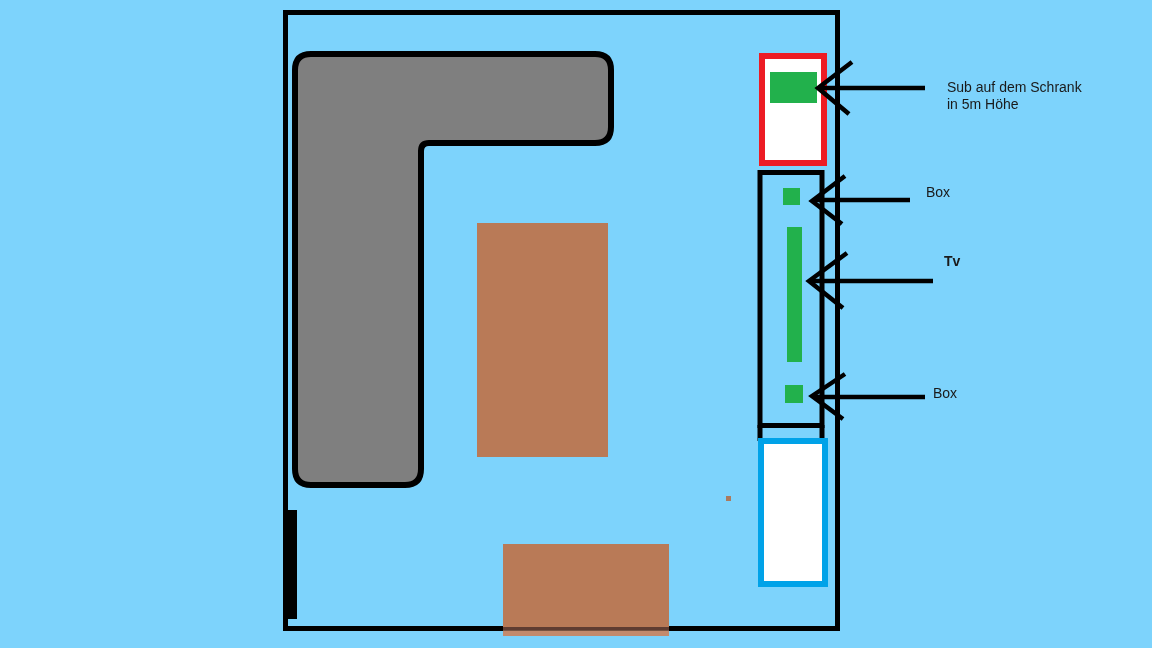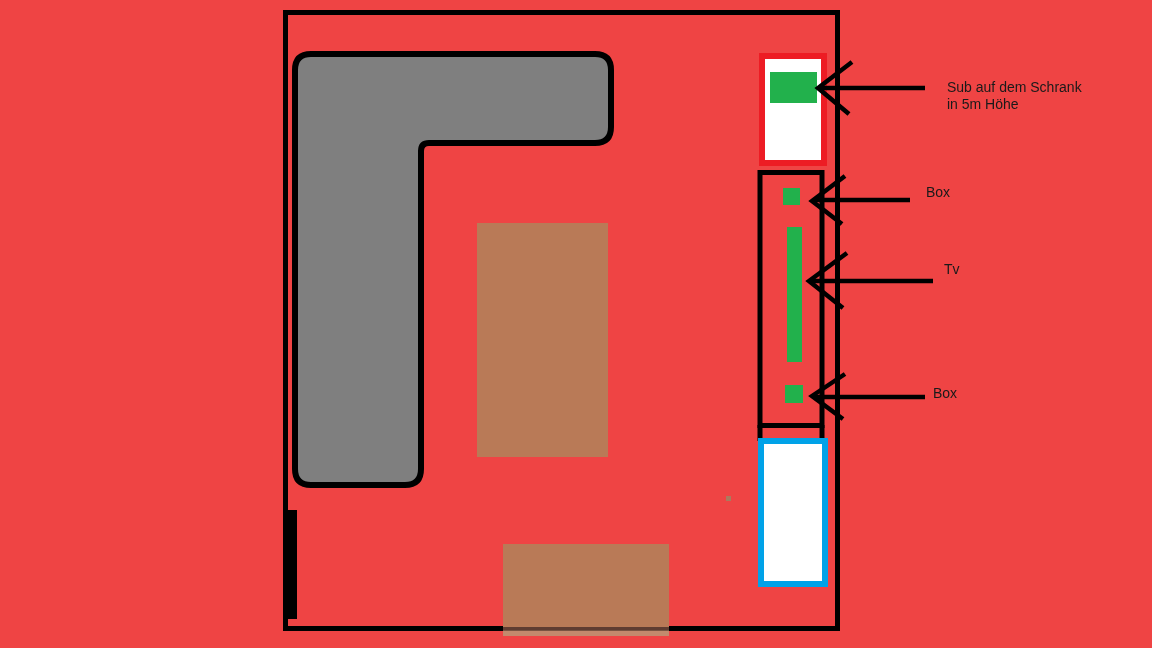--- a/index.html
+++ b/index.html
@@ -5,21 +5,21 @@
   html, body {
     margin: 0;
     padding: 0;
     background: #ffffff;
     font-family: "Liberation Sans", sans-serif;
   }
   #stage {
     position: relative;
     width: 1152px;
     height: 648px;
-    background: #ef4444;
+    background: #7dd3fc;
     overflow: hidden;
   }
   #plan-svg {
     position: absolute;
     left: 0;
     top: 0;
   }
   .annotation {
     position: absolute;
     font-size: 14px;
@@ -82,17 +82,17 @@
     </g>
   </svg>
 
   <div class="annotation" style="left:947px; top:79px;">
     <div>Sub auf dem Schrank</div>
     <div>in 5m Höhe</div>
   </div>
 
   <div class="annotation" style="left:926px; top:184px;">Box</div>
 
-  <div class="annotation" style="left:944px; top:261px;">Tv</div>
+  <div class="annotation" style="left:944px; top:253px;font-weight:bold;">Tv</div>
 
   <div class="annotation" style="left:933px; top:385px;">Box</div>
 
 </div>
 
 </body></html>

